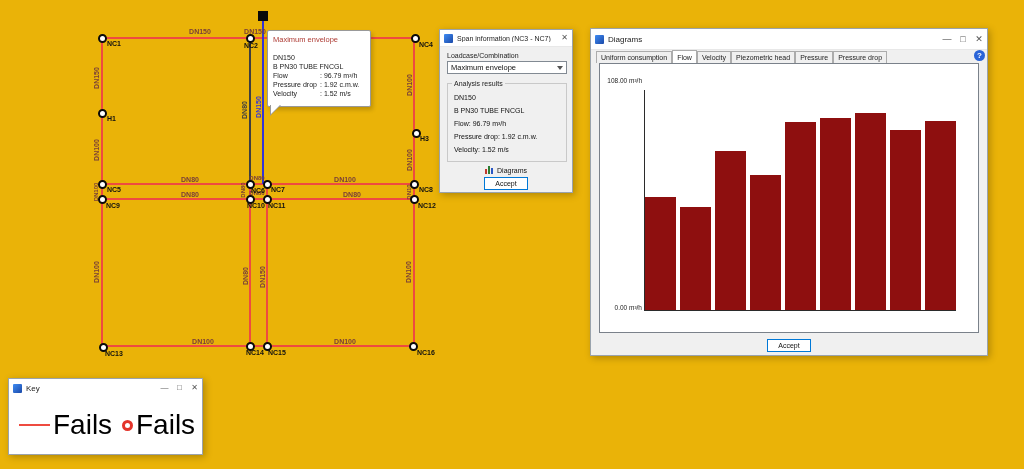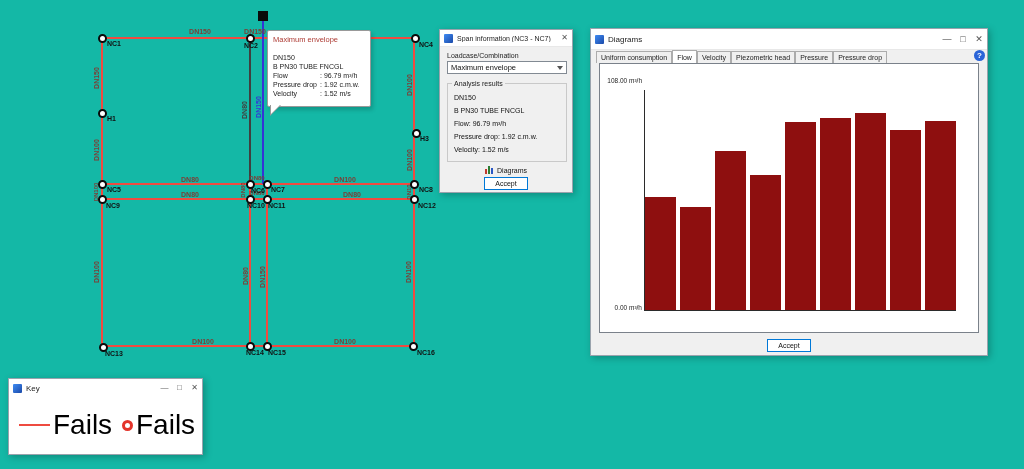--- a/index.html
+++ b/index.html
@@ -1,16 +1,16 @@
 <!DOCTYPE html>
 <html><head>
 <meta charset="utf-8">
 <style>
   html,body{margin:0;padding:0;background:#fff;font-family:"Liberation Sans",sans-serif;}
-  .screen{position:relative;width:1024px;height:469px;background:#14b8a6;overflow:hidden;}
+  .screen{position:relative;width:1024px;height:469px;background:#eab308;overflow:hidden;}
 
   
   .net{position:absolute;left:0;top:0;width:480px;height:380px;}
   .edge{position:absolute;z-index:1;}
   .plabel{position:absolute;z-index:2;font-size:7px;font-weight:bold;white-space:nowrap;}
   .plabel.small{font-size:6px;}
   .node{position:absolute;z-index:3;width:5px;height:5px;border:2px solid #0a0a0a;background:#fff;border-radius:50%;}
   .squarenode{position:absolute;z-index:4;width:10px;height:10px;background:#0a0a0a;}
   .nlabel{position:absolute;z-index:2;font-size:7px;font-weight:bold;color:#111;white-space:nowrap;}
 

